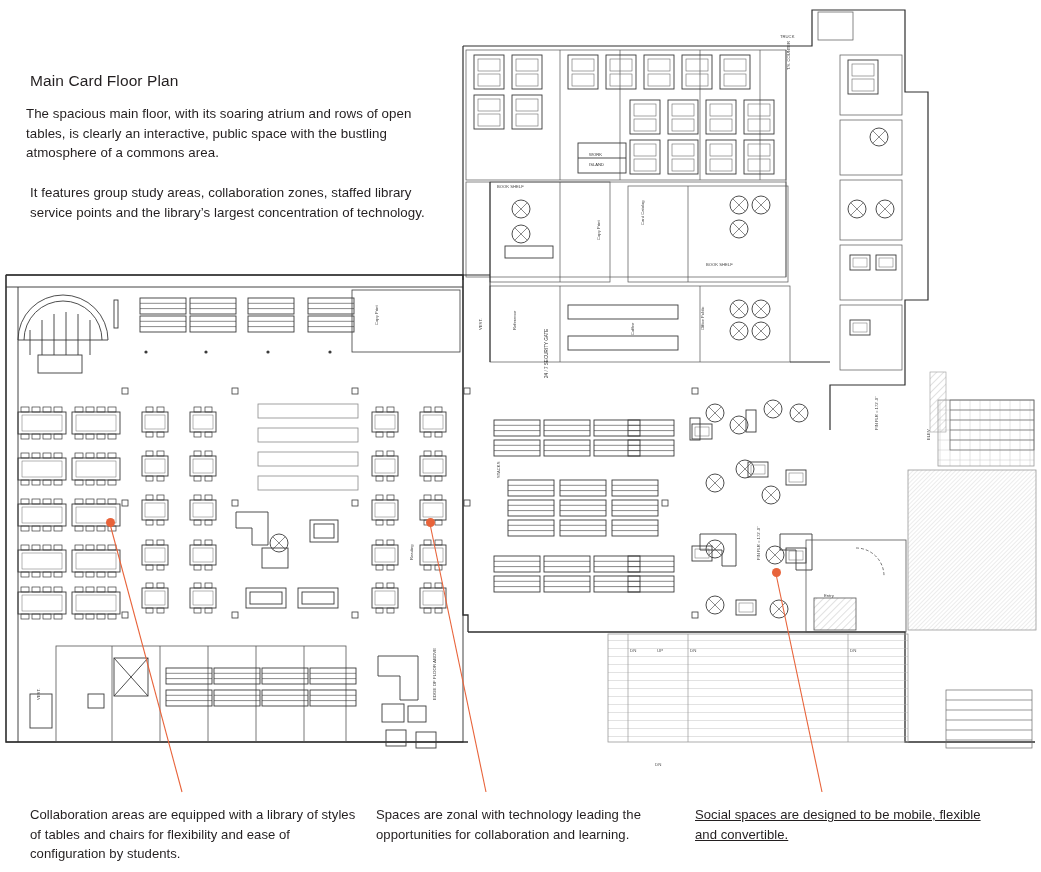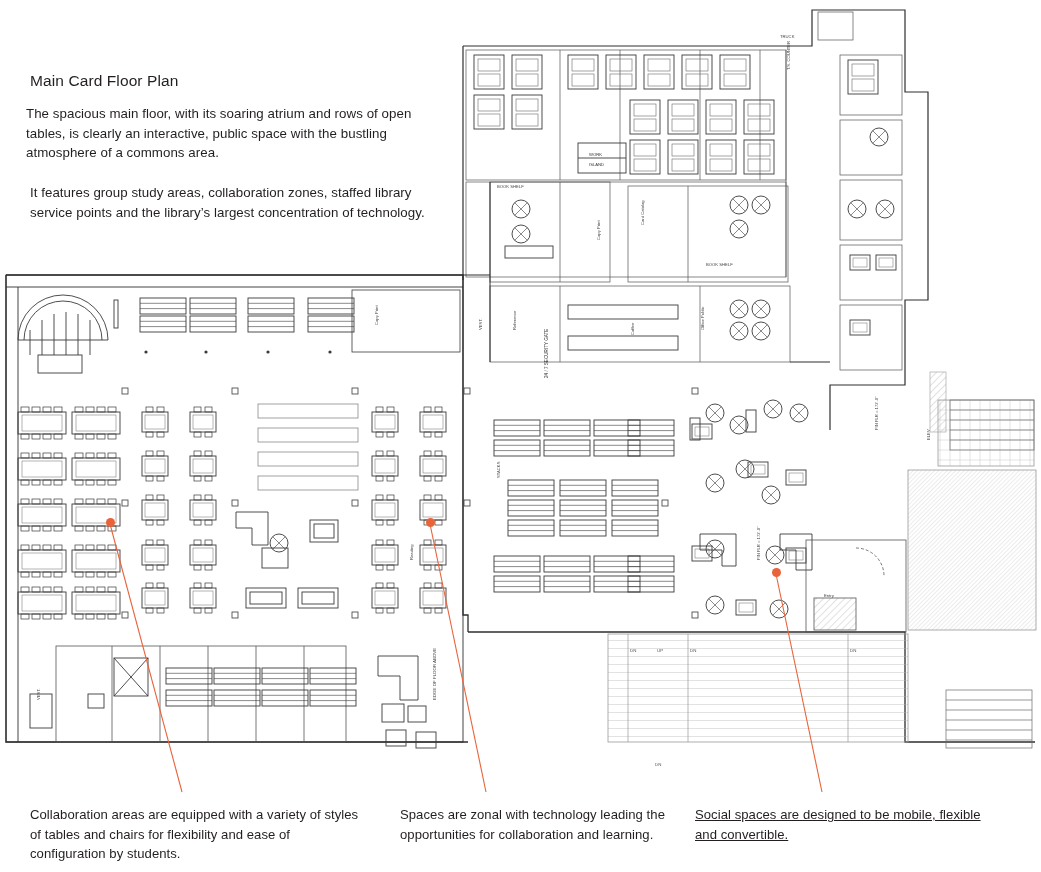--- a/index.html
+++ b/index.html
@@ -36,21 +36,21 @@
   #intro-2 { left: 30px; top: 175px; width: 400px; margin-top: 8px; }
 
   .caption {
     position: absolute;
     font-size: 13.1px;
     line-height: 19.5px;
     color: #231f20;
     letter-spacing: 0.05px;
   }
   #caption-1 { left: 30px; top: 805px; width: 330px; }
-  #caption-2 { left: 400px; top: 805px; width: 300px; }
+  #caption-2 { left: 376px; top: 805px; width: 300px; }
   #caption-3 { left: 695px; top: 805px; width: 300px; text-decoration: underline; }
 
   
   .callout-layer {
     position: absolute;
     left: 0; top: 0;
     width: 1041px;
     height: 872px;
     pointer-events: none;
   }
@@ -74,21 +74,21 @@
     height: 872px;
   }
 </style>
 </head>
 <body>
 
 <div class="title">Main Card Floor Plan</div>
 <div class="para" id="intro-1">The spacious main floor, with its soaring atrium and rows of open tables, is clearly an interactive, public space with the bustling atmosphere of a commons area.</div>
 <div class="para" id="intro-2">It features group study areas, collaboration zones, staffed library service points and the library’s largest concentration of technology.</div>
 
-<div class="caption" id="caption-1">Collaboration areas are equipped with a variety of styles of tables and chairs for flexibility and ease of configuration by students.</div>
+<div class="caption" id="caption-1">Collaboration areas are equipped with a library of styles of tables and chairs for flexibility and ease of configuration by students.</div>
 <div class="caption" id="caption-2">Spaces are zonal with technology leading the opportunities for collaboration and learning.</div>
 <div class="caption" id="caption-3">Social spaces are designed to be mobile, flexible and convertible.</div>
 
 <svg class="plan" viewBox="0 0 1041 872" xmlns="http://www.w3.org/2000/svg">
   <defs>
     <pattern id="hatchDiag" width="5" height="5" patternUnits="userSpaceOnUse" patternTransform="rotate(45)">
       <line x1="0" y1="0" x2="0" y2="5" stroke="#a9a9a9" stroke-width="0.7"></line>
     </pattern>
     <pattern id="hatchFine" width="3" height="3" patternUnits="userSpaceOnUse" patternTransform="rotate(45)">
       <line x1="0" y1="0" x2="0" y2="3" stroke="#bdbdbd" stroke-width="0.6"></line>

